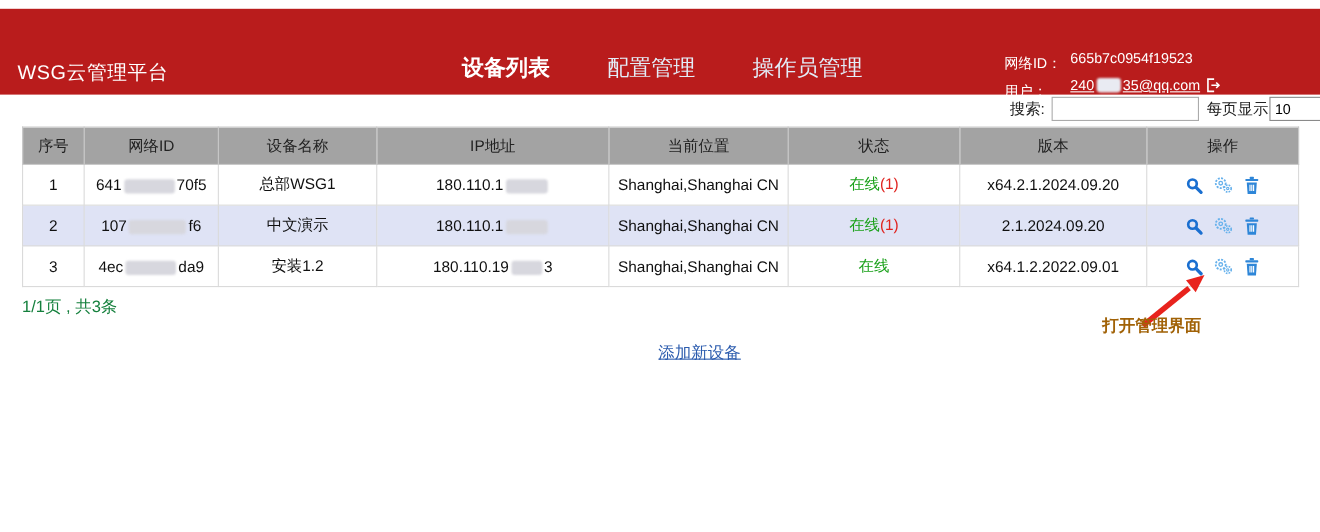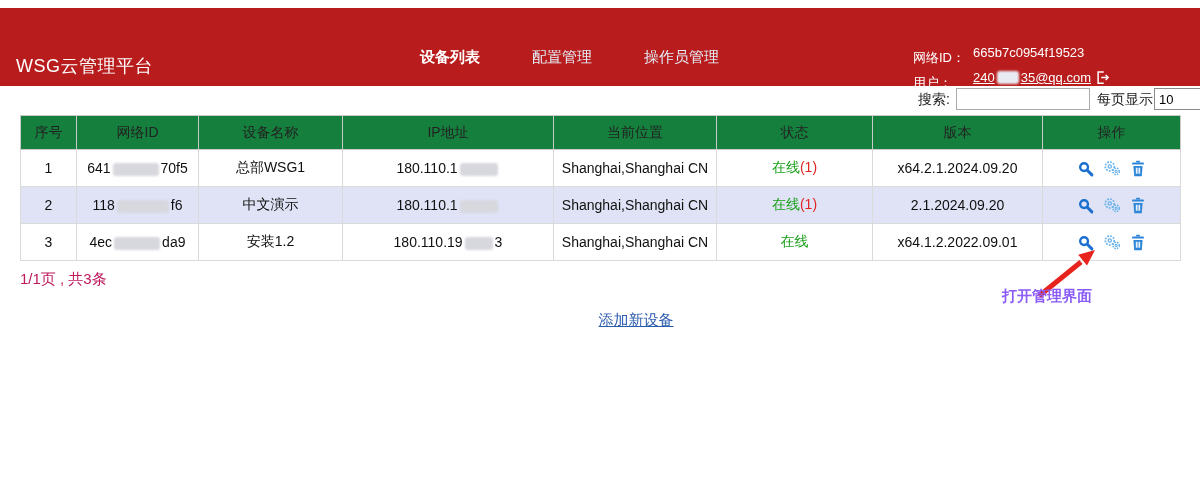--- a/index.html
+++ b/index.html
@@ -3,21 +3,21 @@
 <meta charset="utf-8">
 <style>
   * { margin:0; padding:0; box-sizing:border-box; }
   body { background:#fff; font-family:"Liberation Sans","DejaVu Sans",sans-serif; }
   .screen { position:relative; width:1200px; height:484px; background:#fff; overflow:hidden; }
 
   
   .appbar { position:absolute; left:0; top:8px; width:1200px; height:78px; background:#b91c1c; }
   .brand { position:absolute; left:16px; top:46px; color:#fff; font-size:18px; letter-spacing:.5px; }
   .mainnav { position:absolute; left:420px; top:40px; display:flex; gap:52px; }
-  .navitem { color:#e3edf8; font-size:15px; text-decoration:none; cursor:pointer; }
+  .navitem { color:#e3edf8; font-size:20px; text-decoration:none; cursor:pointer; }
   .navitem.active { color:#fff; font-weight:bold; }
   .account { position:absolute; left:913px; top:32px; color:#fff; font-size:13px; }
   .acc-row { display:flex; align-items:center; height:25px; }
   .acc-label { width:60px; display:inline-block;margin-top:10px; }
   .email-link { color:#fff; text-decoration:underline; display:inline-flex; align-items:center; cursor:pointer; }
   .logout-svg { margin-left:4px; }
 
   
   .mask { display:inline-block; height:13px; background:#d7d7de; border-radius:3px; vertical-align:middle; filter:blur(1.2px); margin:0 2px; }
   .mask.light { background:#e9ebf2; }
@@ -25,35 +25,35 @@
 
   
   .toolbar { position:absolute; left:12px; top:87px; width:1200px; height:26px; font-size:14px; color:#222; }
   .search-label { position:absolute; left:906px; top:4px; }
   .search-input { position:absolute; left:944px; top:1px; width:134px; height:22px; border:1px solid #ababab; outline:none; padding:0 4px; font-size:13px; }
   .pagesize-label { position:absolute; left:1085px; top:4px; }
   .pagesize-select { position:absolute; left:1142px; top:1px; width:71px; height:22px; font-size:13px; border:1px solid #8a8a8a; background:#fff; }
 
   
   .devtable { position:absolute; left:20px; top:115px; width:1160px; border-collapse:collapse; table-layout:fixed; font-size:14px; }
-  .devtable th { background:#15803d; border:1px solid #c9c9c9; height:34px; font-weight:normal; color:#222; }
+  .devtable th { background:#a3a3a3; border:1px solid #c9c9c9; height:34px; font-weight:normal; color:#222; }
   .devtable td { border:1px solid #dadada; height:37px; text-align:center; color:#101010; background:#fff; }
   .devtable tr.alt td { background:#dfe3f5; }
   .status-on { color:#1ba11b; }
   .status-count { color:#e02420; }
   .ops { display:flex; justify-content:center; align-items:center; gap:9px; }
   .icon-btn { display:inline-flex; cursor:pointer; background:none; border:none; padding:0; }
 
   
-  .pagination { position:absolute; left:20px; top:270px; color:#be185d; font-size:15px; }
+  .pagination { position:absolute; left:20px; top:270px; color:#15803d; font-size:15px; }
   .addlink-wrap { position:absolute; left:0; top:311px; width:1200px; text-align:center;margin-left:36px; }
   .addlink { color:#2c5cae; font-size:15px; text-decoration:underline; cursor:pointer; }
 
   
-  .annotation-text { position:absolute; left:1002px; top:287px; color:#8b5cf6; font-size:15px; font-weight:bold; }
+  .annotation-text { position:absolute; left:1002px; top:287px; color:#a16207; font-size:15px; font-weight:bold; }
   .annotation-arrow { position:absolute; left:1025px; top:240px; }
 </style>
 </head>
 <body>
 
 <div class="screen">
 
   <div class="appbar">
     <div class="brand">WSG云管理平台</div>
 
@@ -151,21 +151,21 @@
                   <line x1="12" y1="12" x2="12" y2="21" stroke="#fff" stroke-width="1.6"></line>
                   <line x1="14.5" y1="12" x2="14.5" y2="21" stroke="#fff" stroke-width="1.6"></line>
                 </svg>
             </button>
           </span>
         </td>
       </tr>
 
       <tr class="alt">
         <td>2</td>
-        <td><span>118</span><span class="mask w52"></span><span>f6</span></td>
+        <td><span>107</span><span class="mask w52"></span><span>f6</span></td>
         <td>中文演示</td>
         <td><span>180.110.1</span><span class="mask w38"></span><span></span></td>
         <td>Shanghai,Shanghai CN</td>
         <td><span class="status-on">在线</span><span class="status-count">(1)</span></td>
         <td>2.1.2024.09.20</td>
         <td>
           <span class="ops">
             <button class="icon-btn">
               <svg width="17" height="17" viewBox="0 0 24 24">
                   <circle cx="10" cy="10" r="5.5" fill="none" stroke="#1a6fd0" stroke-width="3.4"></circle>

